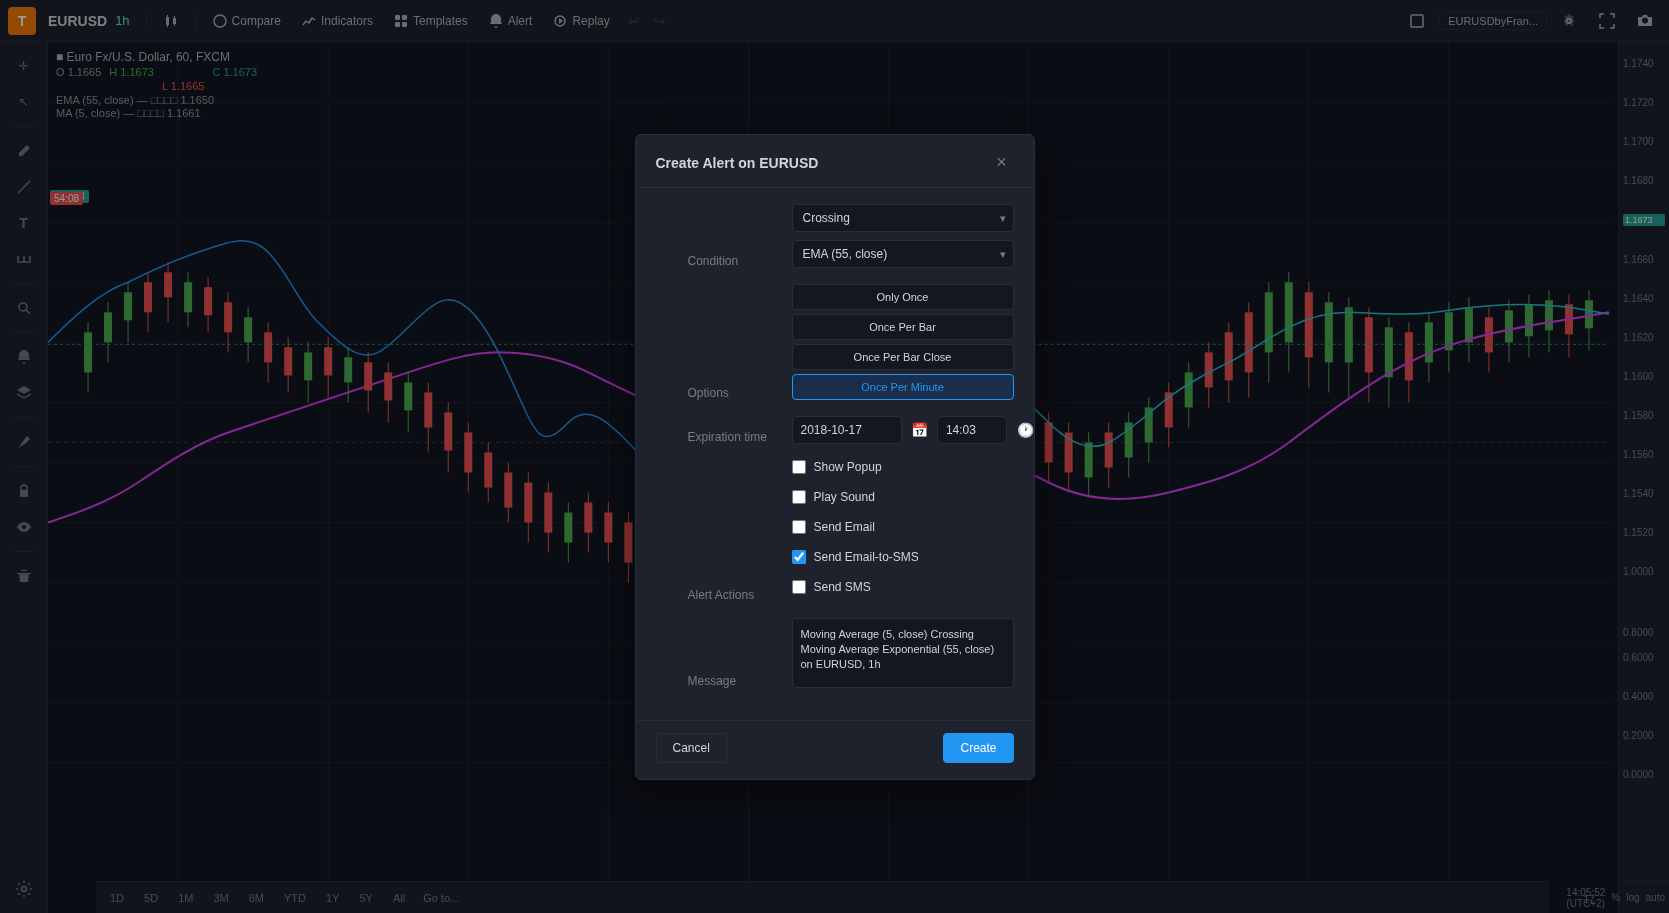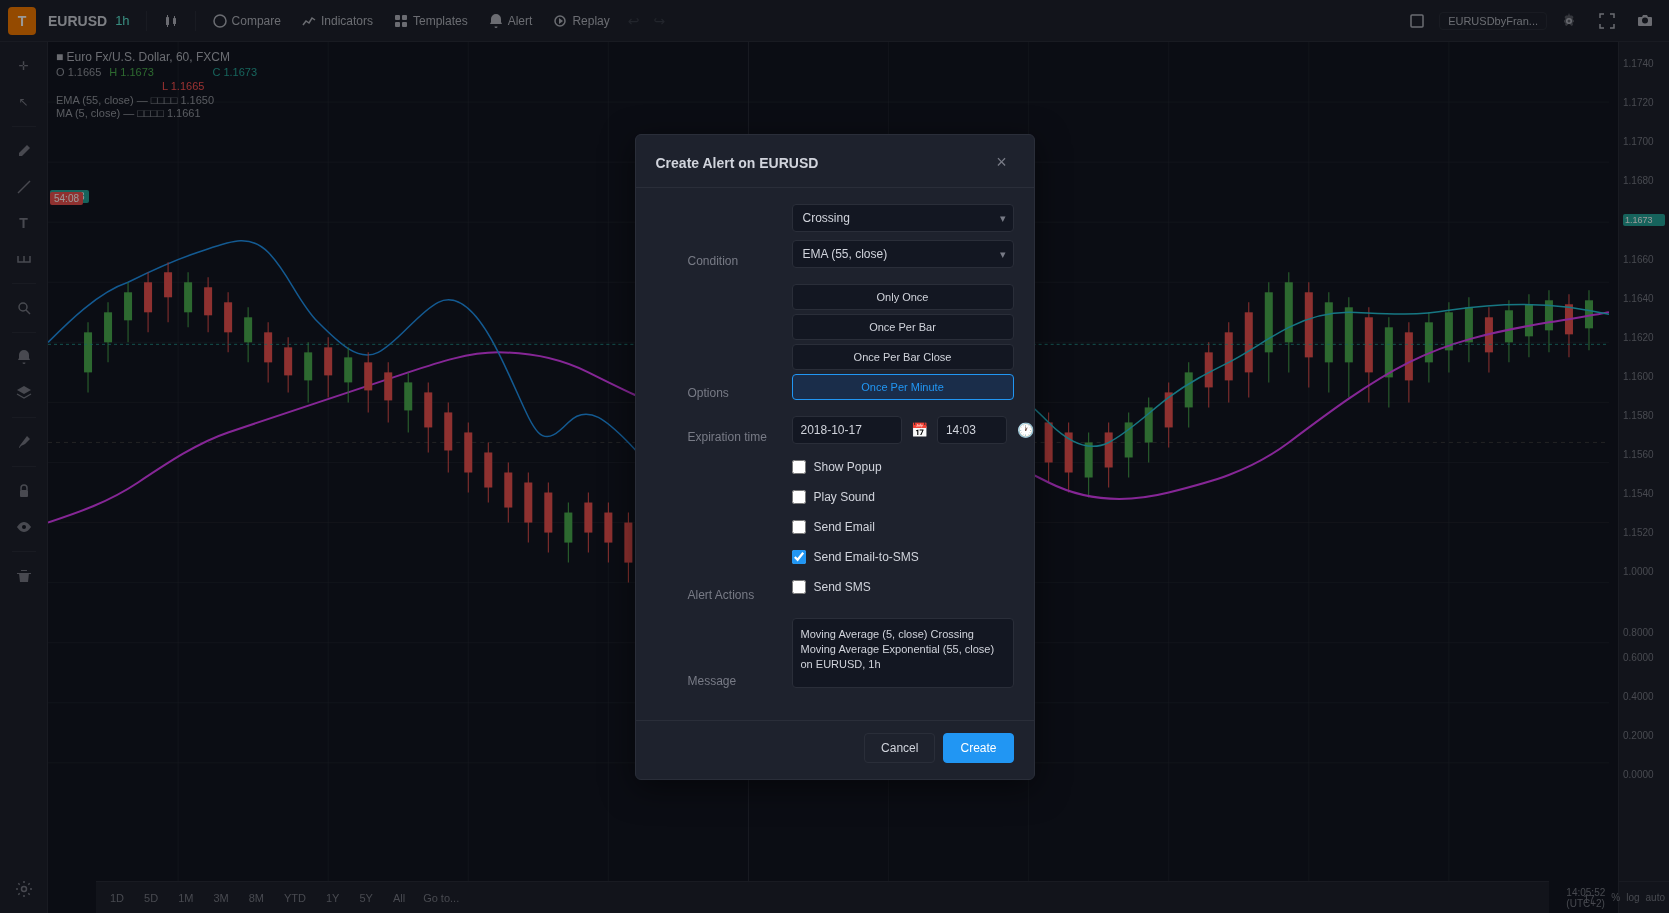--- a/index.html
+++ b/index.html
@@ -167,21 +167,21 @@
     
     .message-textarea {
       width: 100%; height: 70px; padding: 8px; background: #131722;
       border: 1px solid #2a2e39; border-radius: 4px; color: #d1d4dc;
       font-size: 11px; resize: none; outline: none; font-family: inherit;
       line-height: 1.4;
     }
 
     
     .modal-footer {
-      display: flex; justify-content: flex-end; gap: 8px;
+      display: flex; justify-content: space-between; gap: 8px;
       padding: 12px 20px 16px; border-top: 1px solid #2a2e39;
     }
     .btn-cancel {
       padding: 7px 16px; background: transparent; border: 1px solid #2a2e39;
       border-radius: 4px; color: #d1d4dc; font-size: 12px; cursor: pointer;
     }
     .btn-create {
       padding: 7px 16px; background: #2196f3; border: 1px solid #2196f3;
       border-radius: 4px; color: white; font-size: 12px; cursor: pointer; font-weight: 500;
     }

